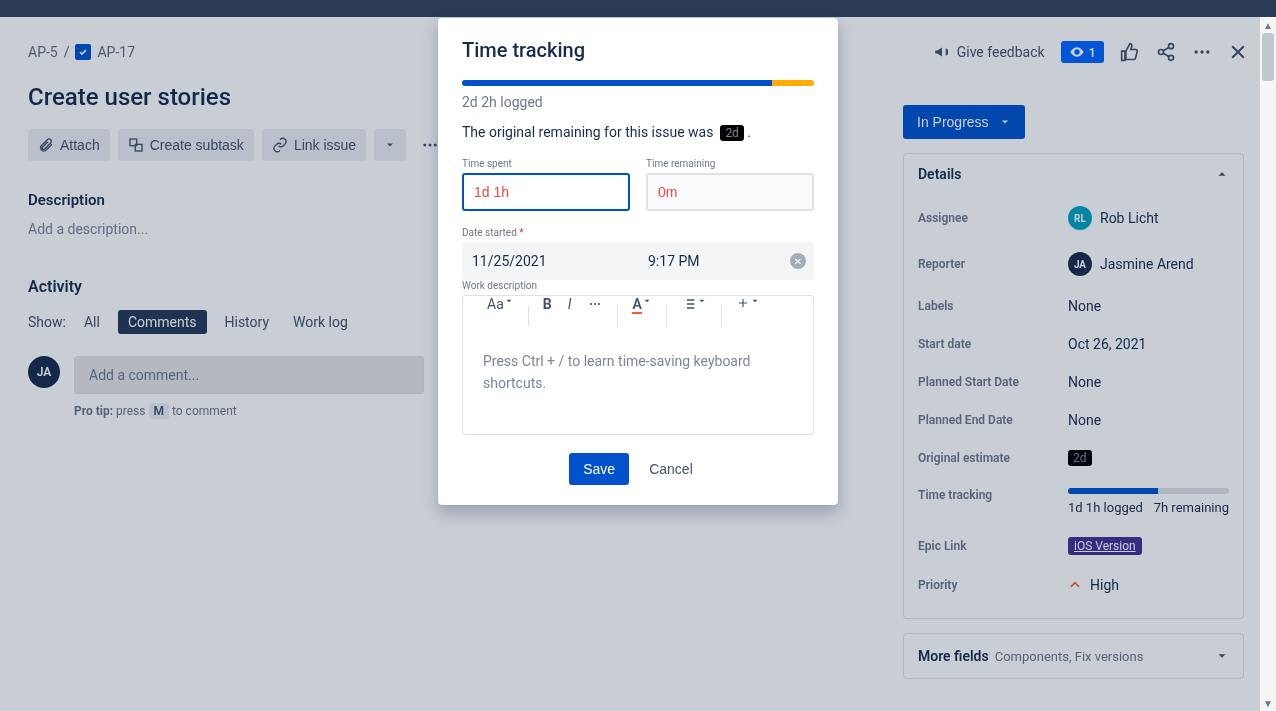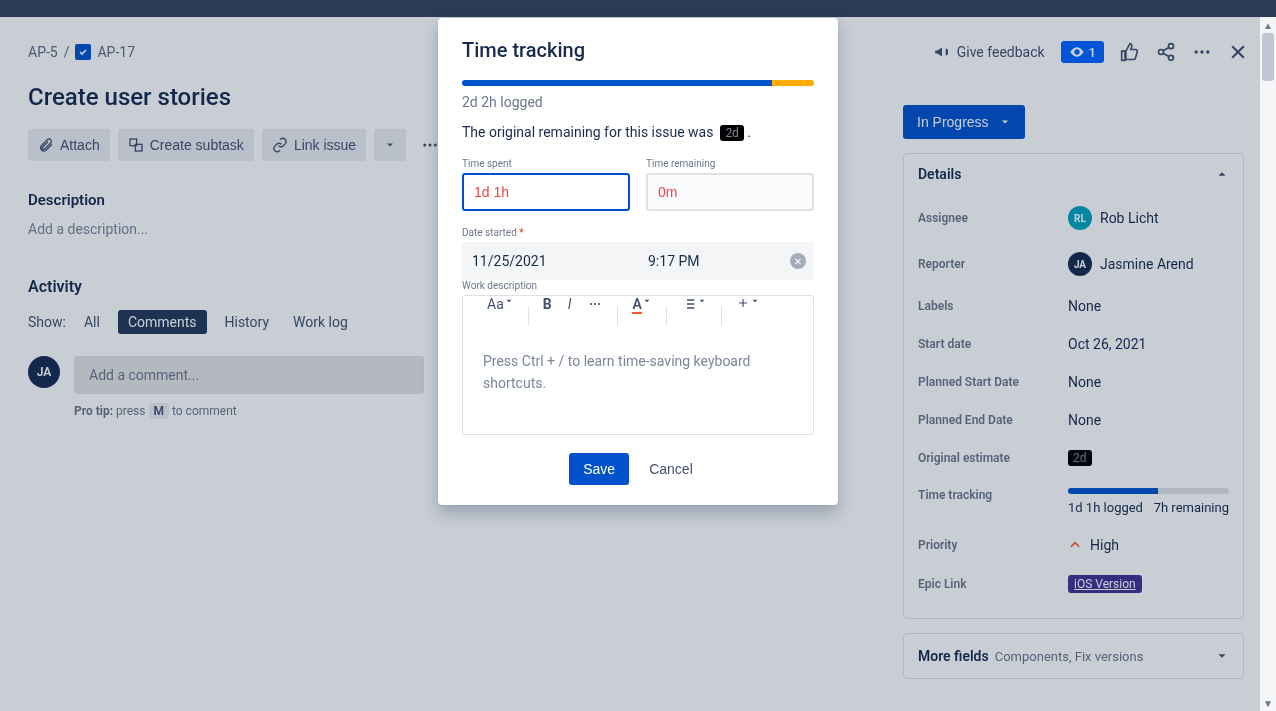--- a/index.html
+++ b/index.html
@@ -295,36 +295,36 @@
             <div class="tt-bar">
                 <div class="fill" style="width:56%"></div>
               </div>
             <div class="tt-sub">
               <span>1d 1h logged</span>
               <span>7h remaining</span>
             </div>
           </div>
         </div>
         <div class="field-row">
+          <div class="label">Epic Link</div>
+          <div class="value">
+              <span class="epic-tag">iOS Version</span>
+            </div>
+        </div>
+        <div class="field-row">
           <div class="label">Priority</div>
           <div class="value">
             <span class="prio-arrow">
               <svg width="14" height="14" viewBox="0 0 24 24" fill="none" stroke="#FF5630" stroke-width="3">
                   <path d="M5 15l7-7 7 7"></path>
                 </svg>
             </span>
             <span>High</span>
           </div>
         </div>
-        <div class="field-row">
-          <div class="label">Epic Link</div>
-          <div class="value">
-              <span class="epic-tag">iOS Version</span>
-            </div>
-        </div>
       </div>
     </div>
 
     <div class="panel">
       <div class="more-fields">
         <span class="main">More fields</span>
         <span class="sub">Components, Fix versions</span>
         <span style="margin-left:auto">
           <svg width="14" height="14" viewBox="0 0 24 24" fill="#42526E">
               <path d="M6 9l6 6 6-6z"></path>

